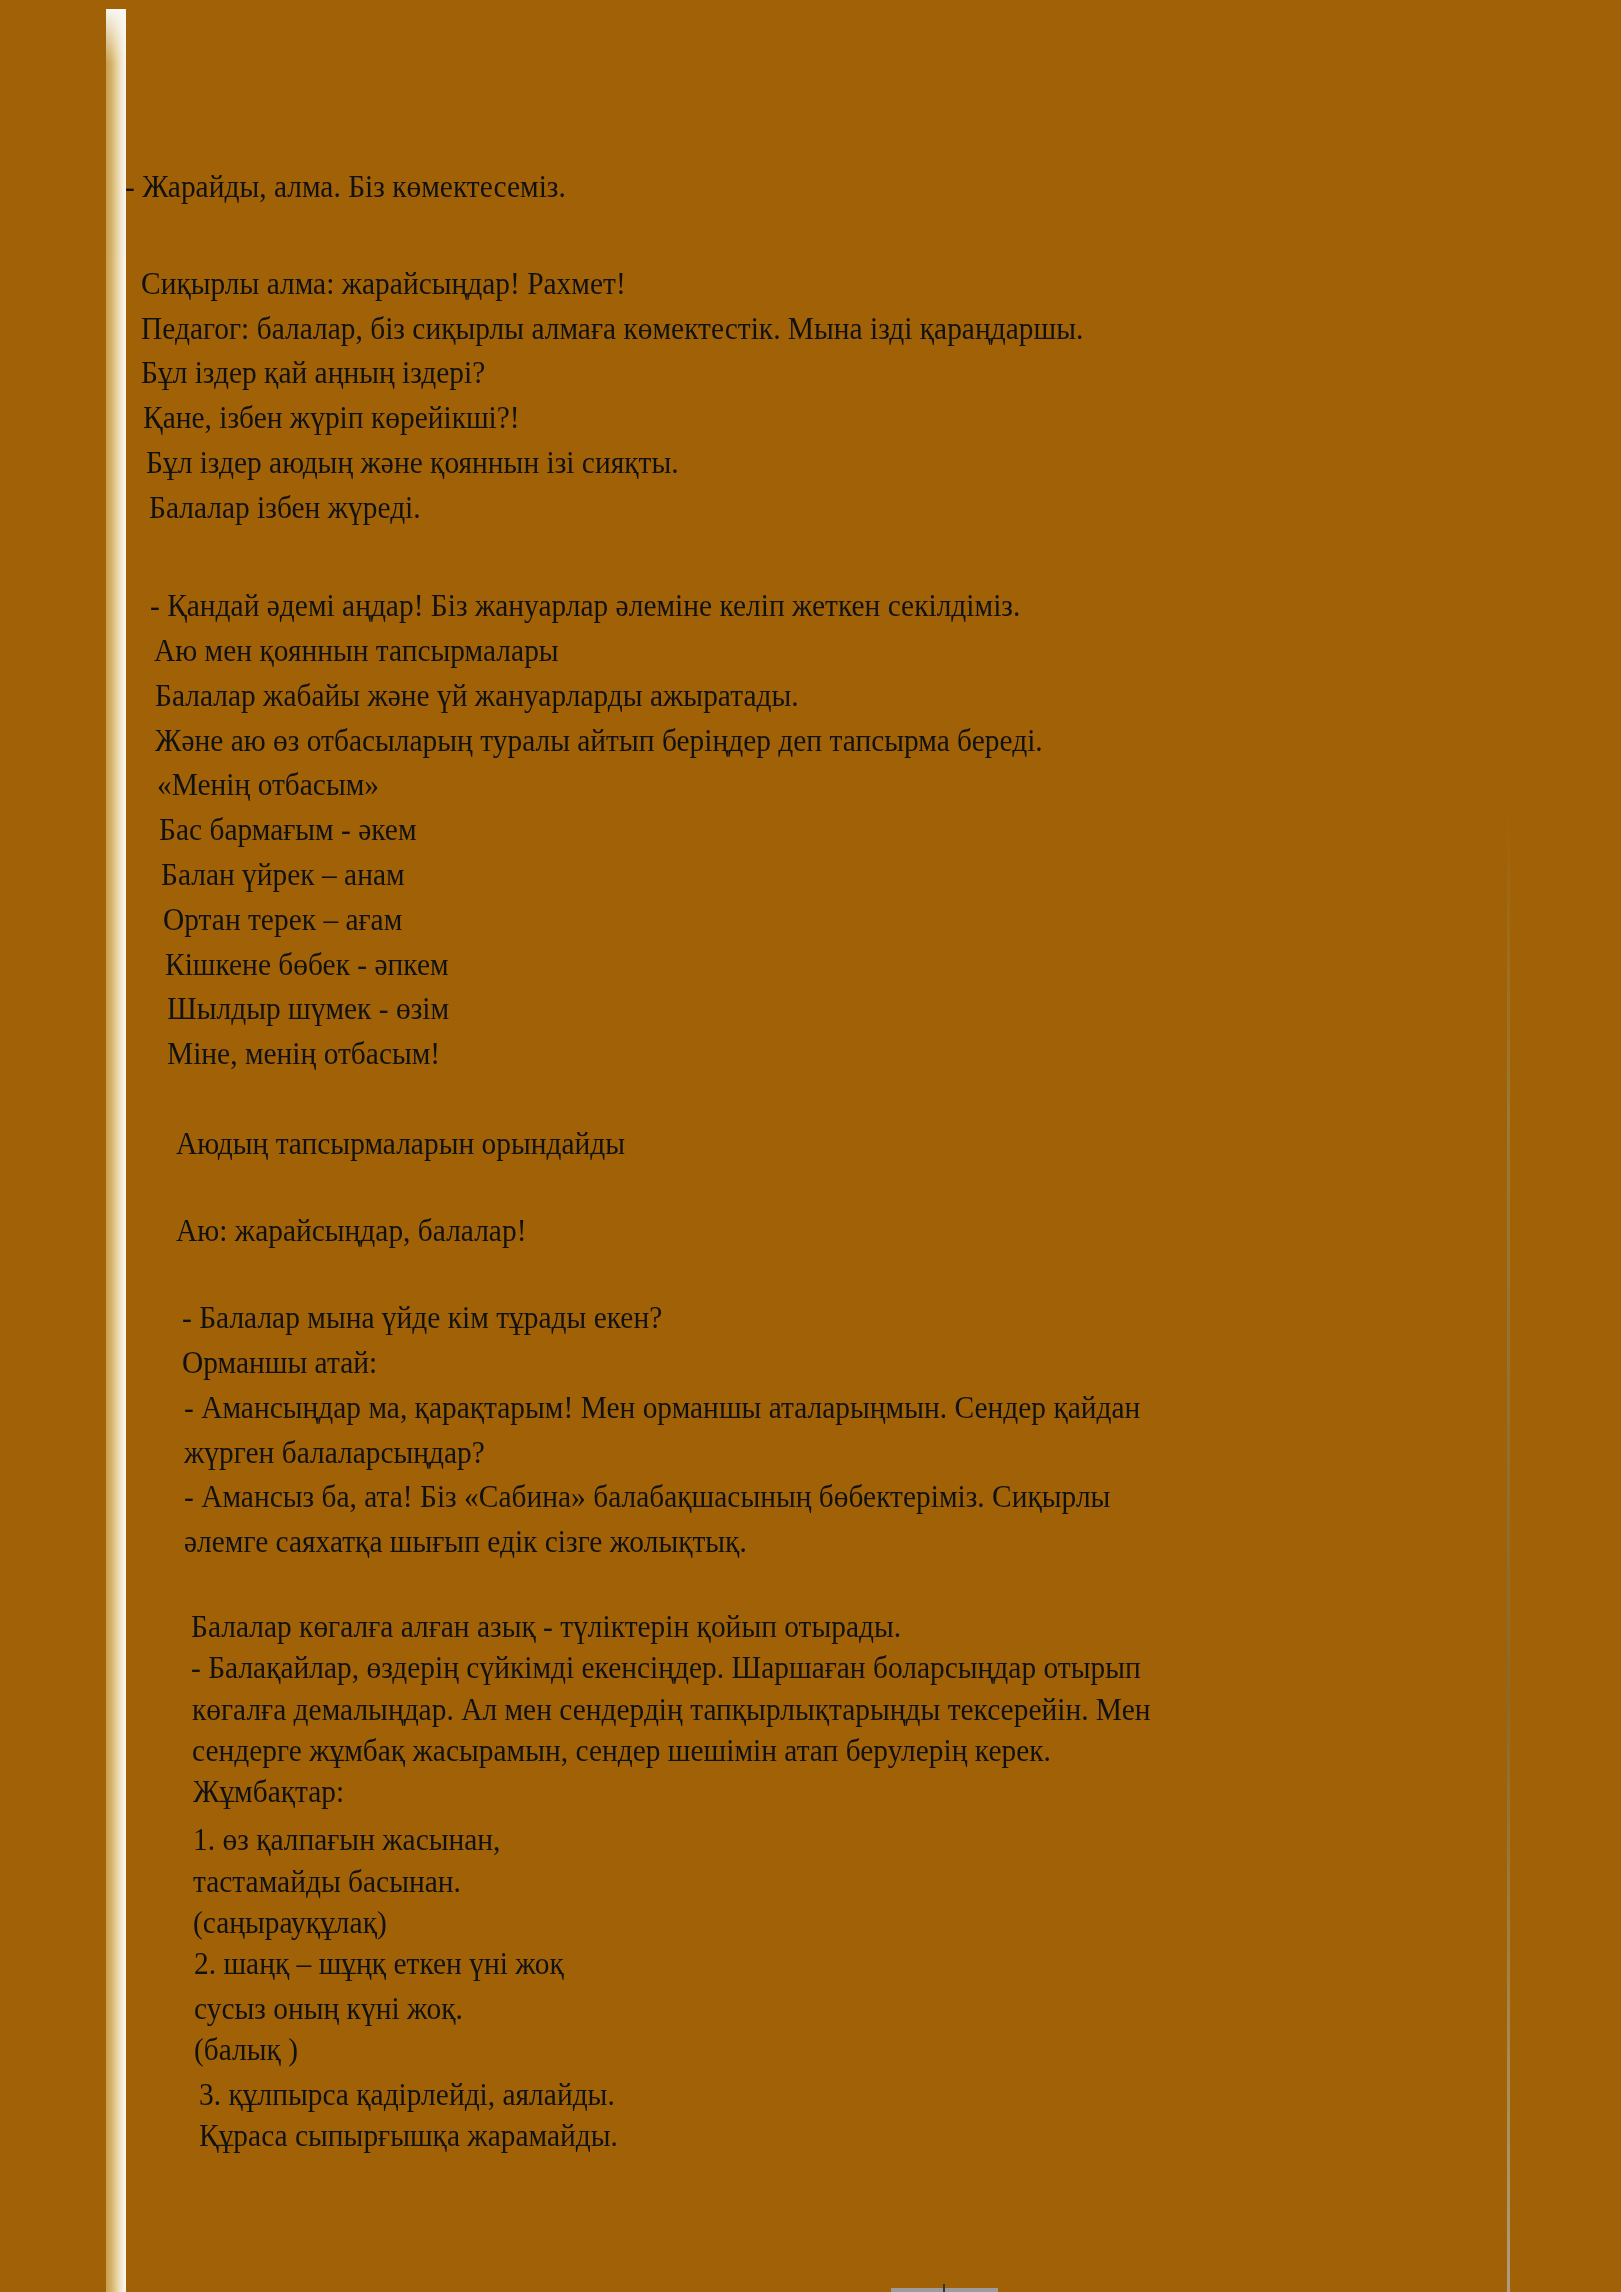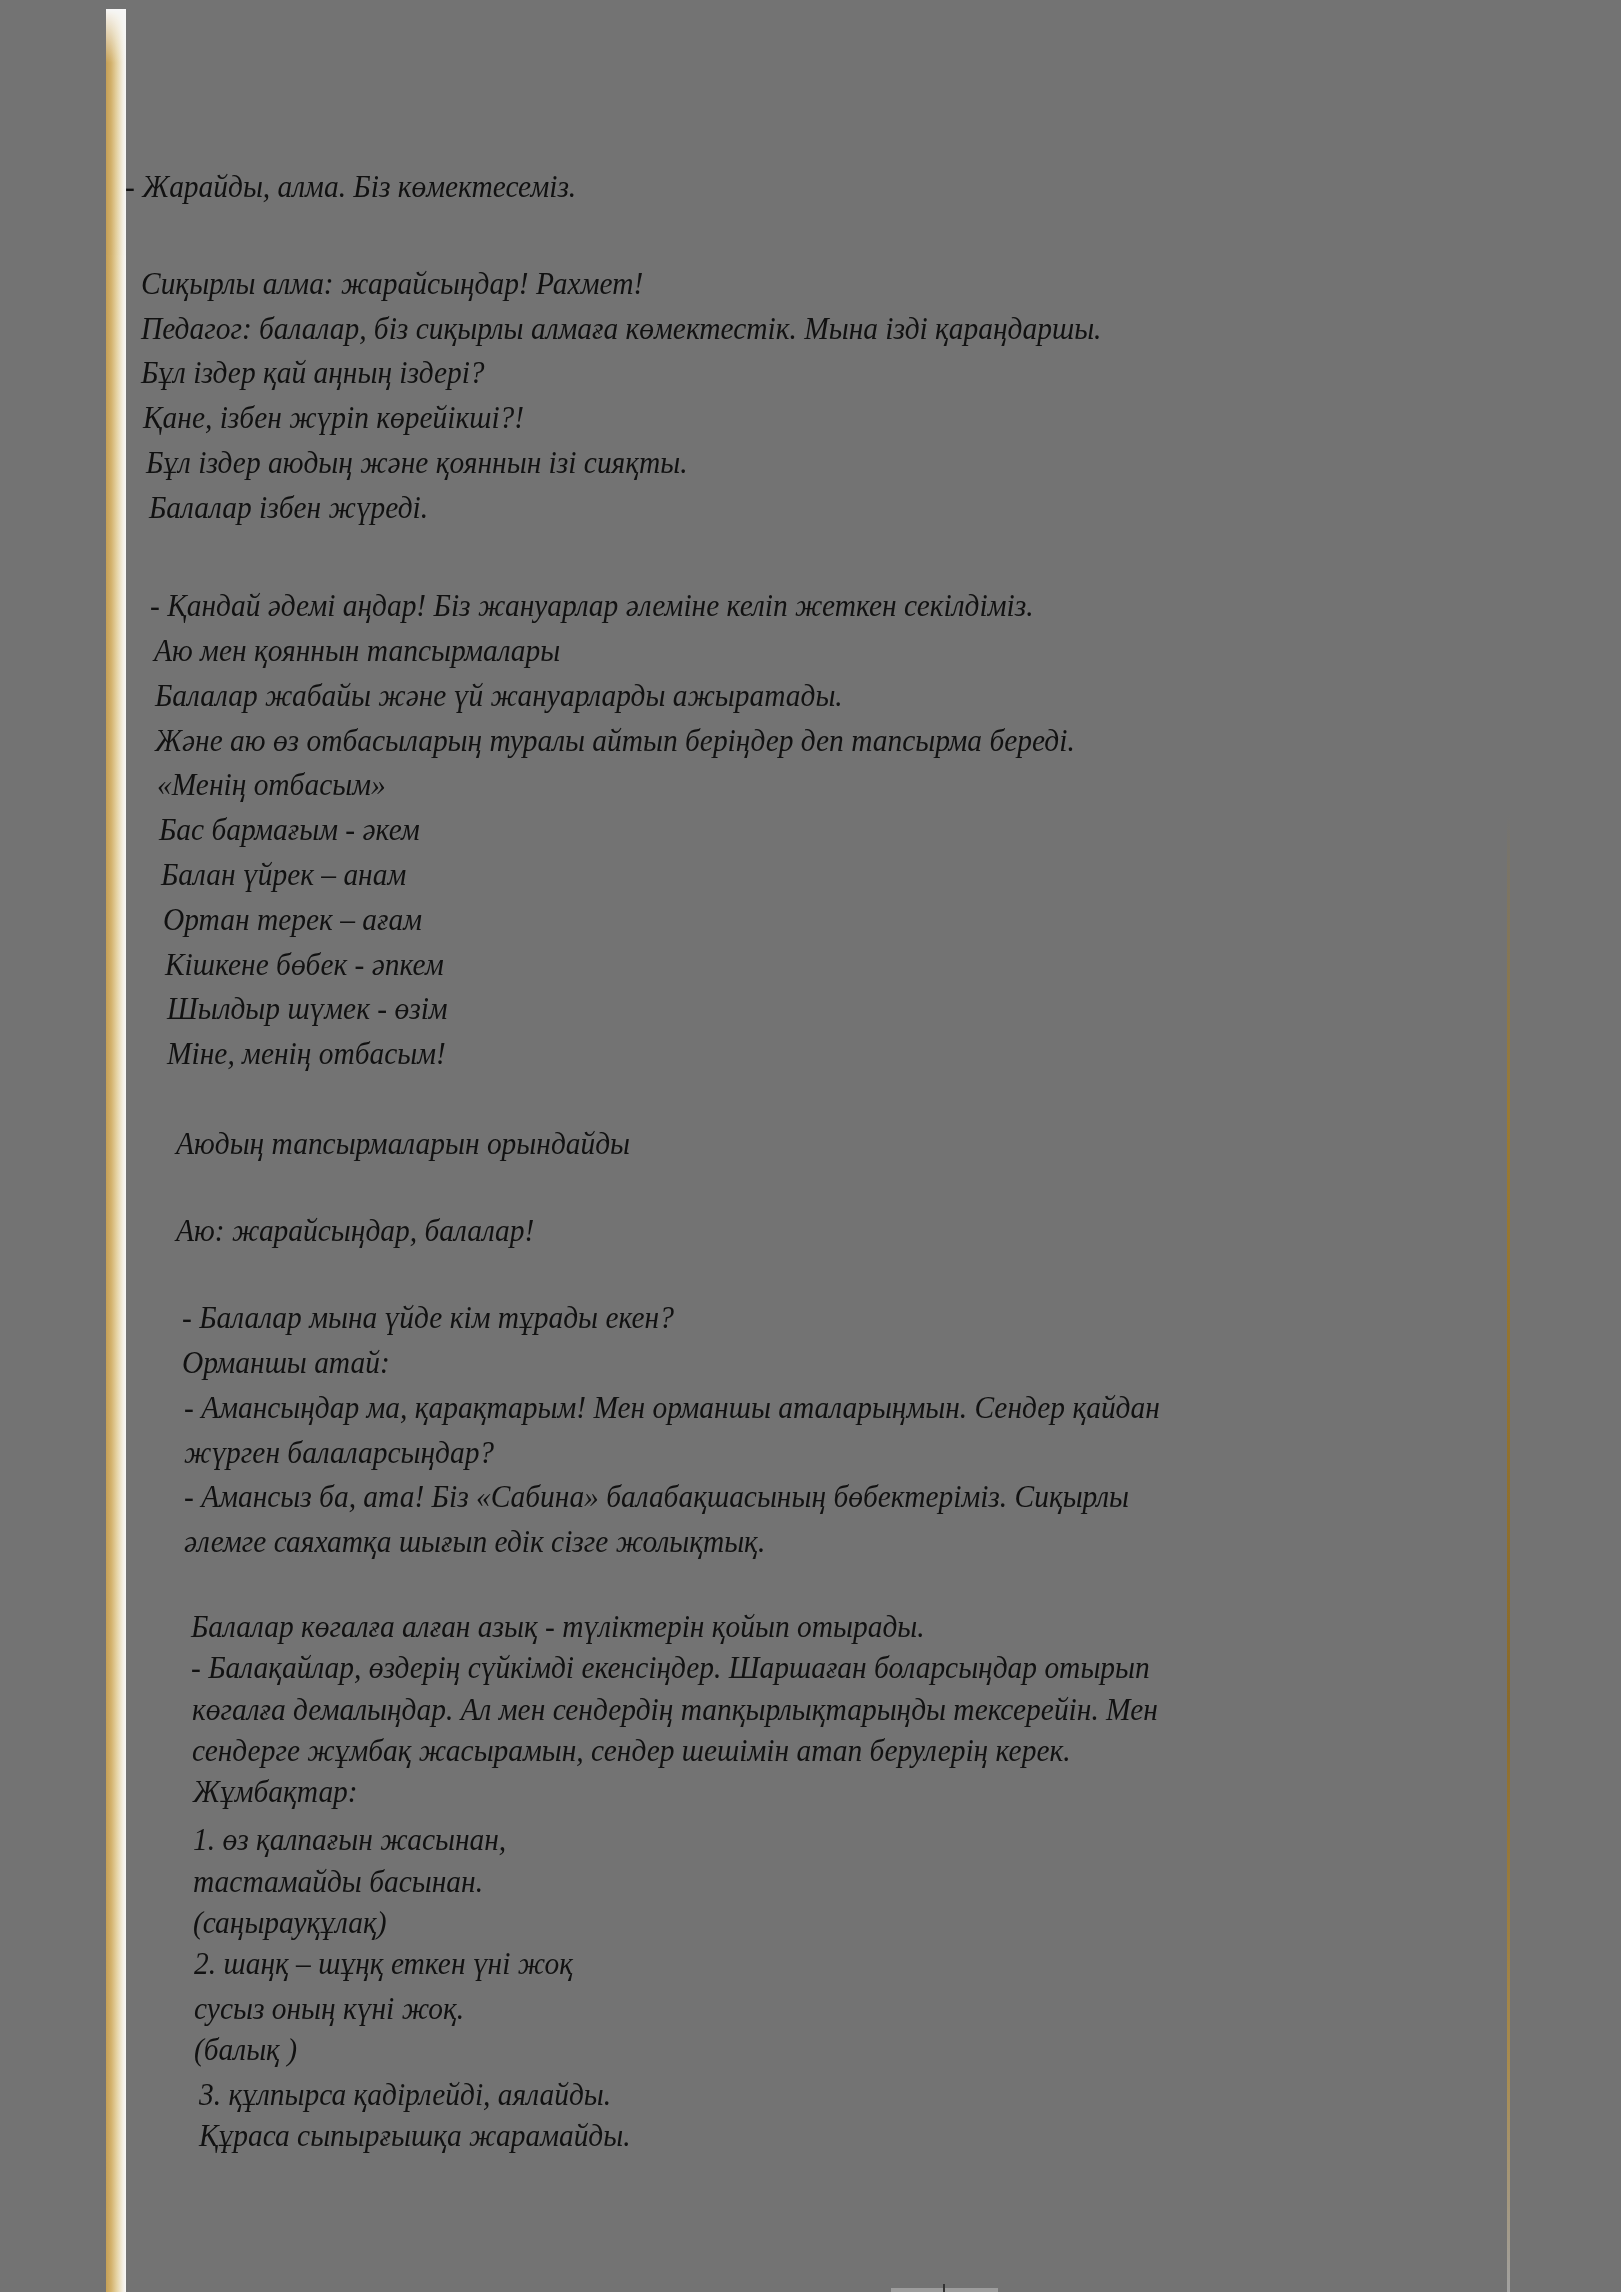--- a/index.html
+++ b/index.html
@@ -10,22 +10,21 @@
     body {
       width: 1621px;
       height: 2293px;
       position: relative;
       overflow: hidden;
     }
     .page {
       position: absolute;
       left: 0; top: 0;
       width: 1621px; height: 2293px;
-      background: #737373;
-      font-style: italic;
+      background: #a16207;
     }
     .left-edge {
       position: absolute;
       left: 106px;
       top: 9px;
       width: 19.7px;
       height: 2284px;
       background: linear-gradient(to right, #c9a256 0%, #d8b46a 25%, #ecd9a8 55%, #fbf6ea 85%, #ffffff 100%);
       opacity: 0.95;
     }

